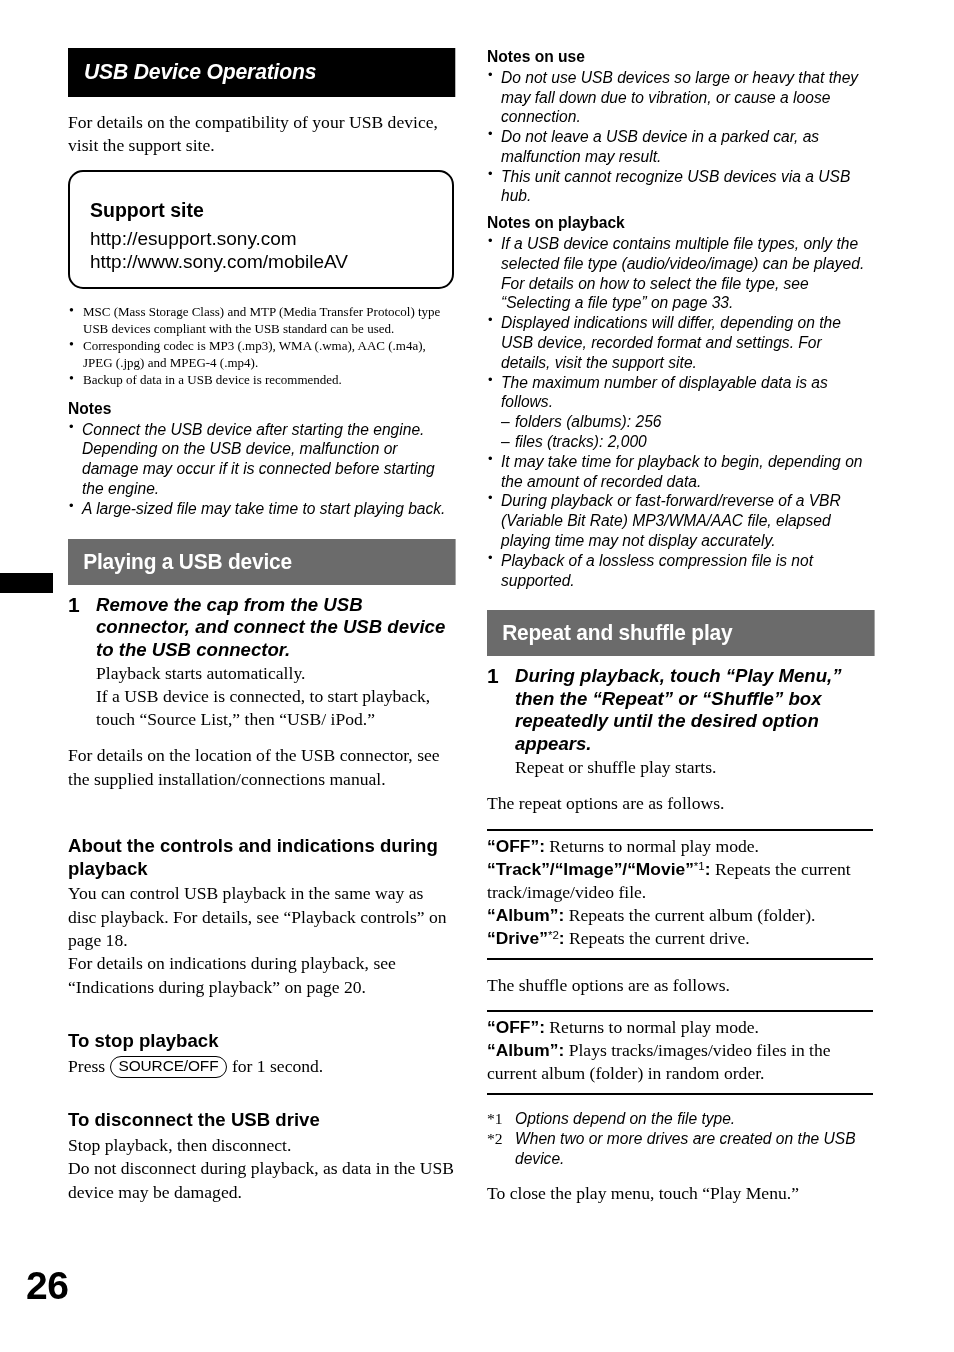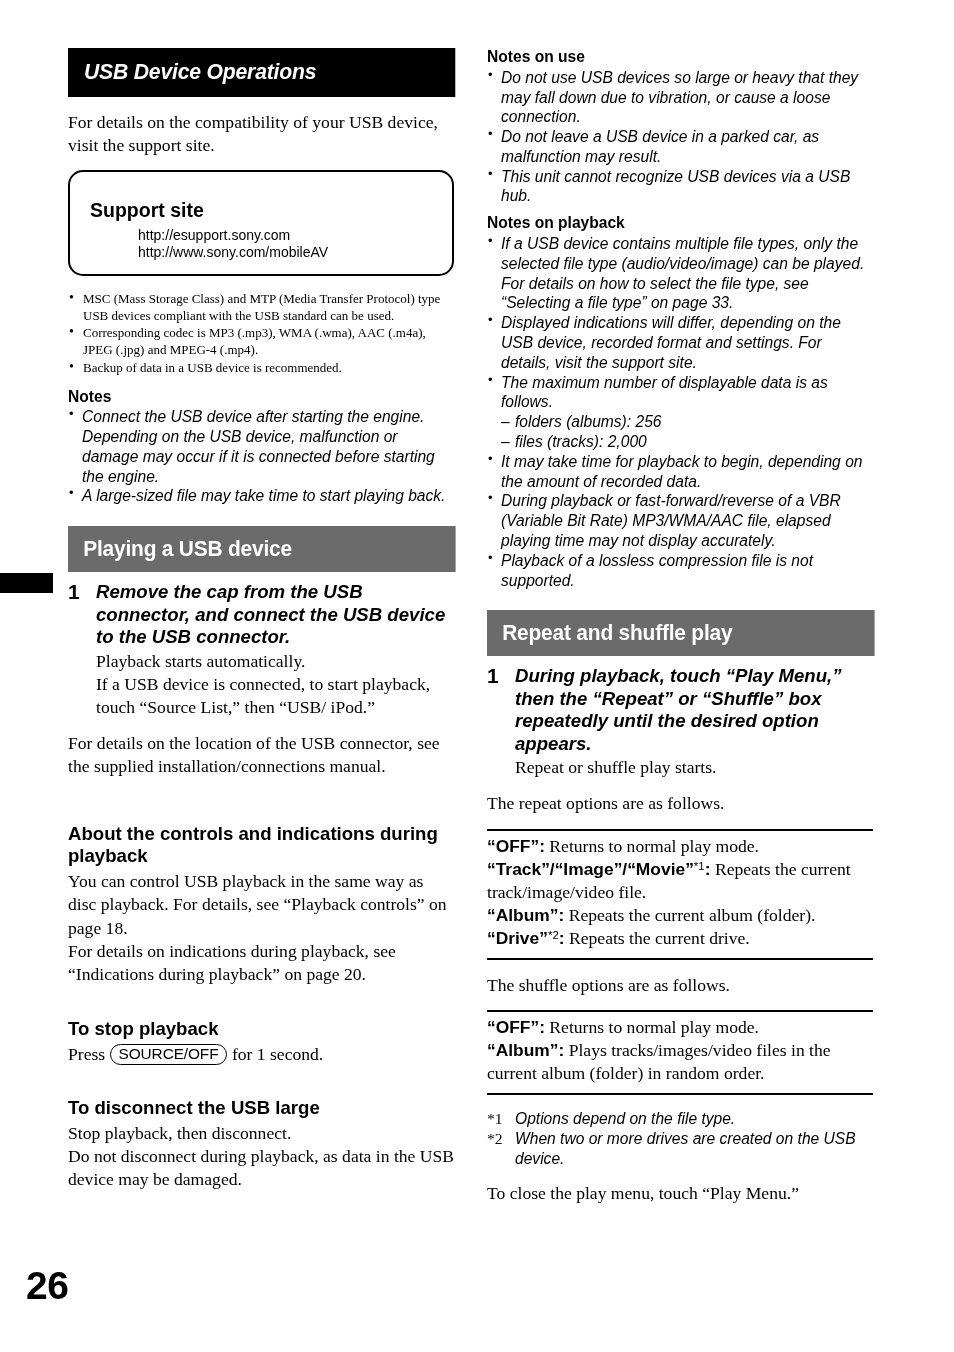--- a/index.html
+++ b/index.html
@@ -185,23 +185,22 @@
   }
   .support-box .sb-title {
     font-family: "Liberation Sans", sans-serif;
     font-weight: bold;
     font-size: 19.5px;
     line-height: 1.1;
     margin-bottom: 5px;
   }
   .support-box .sb-url {
     font-family: "Liberation Sans", sans-serif;
-    font-size: 14px;
+    font-size: 19px;
     line-height: 1.24;
-    margin-left: 48px;
   }
 
   
   .step {
     position: relative;
     padding-left: 28px;
     margin-bottom: 13px;
   }
   .step .step-num {
     position: absolute;
@@ -346,21 +345,21 @@
     <div class="sp-12"></div>
 
     <div class="sub-head">To stop playback</div>
     <div class="body-text tight"><span>Press</span>
       <span class="keycap">SOURCE/OFF</span>
       <span>for 1 second.</span>
     </div>
 
     <div class="sp-12"></div>
 
-    <div class="sub-head">To disconnect the USB large</div>
+    <div class="sub-head">To disconnect the USB drive</div>
     <div class="body-text tight">Stop playback, then disconnect.</div>
     <div class="body-text tight">Do not disconnect during playback, as data in the USB device may be damaged.</div>
 
   </div>
 
   <div class="col col-right">
 
     <div class="notes-head top">Notes on use</div>
     <ul class="nlist">
       <li>Do not use USB devices so large or heavy that they may fall down due to vibration, or cause a loose connection.</li>

